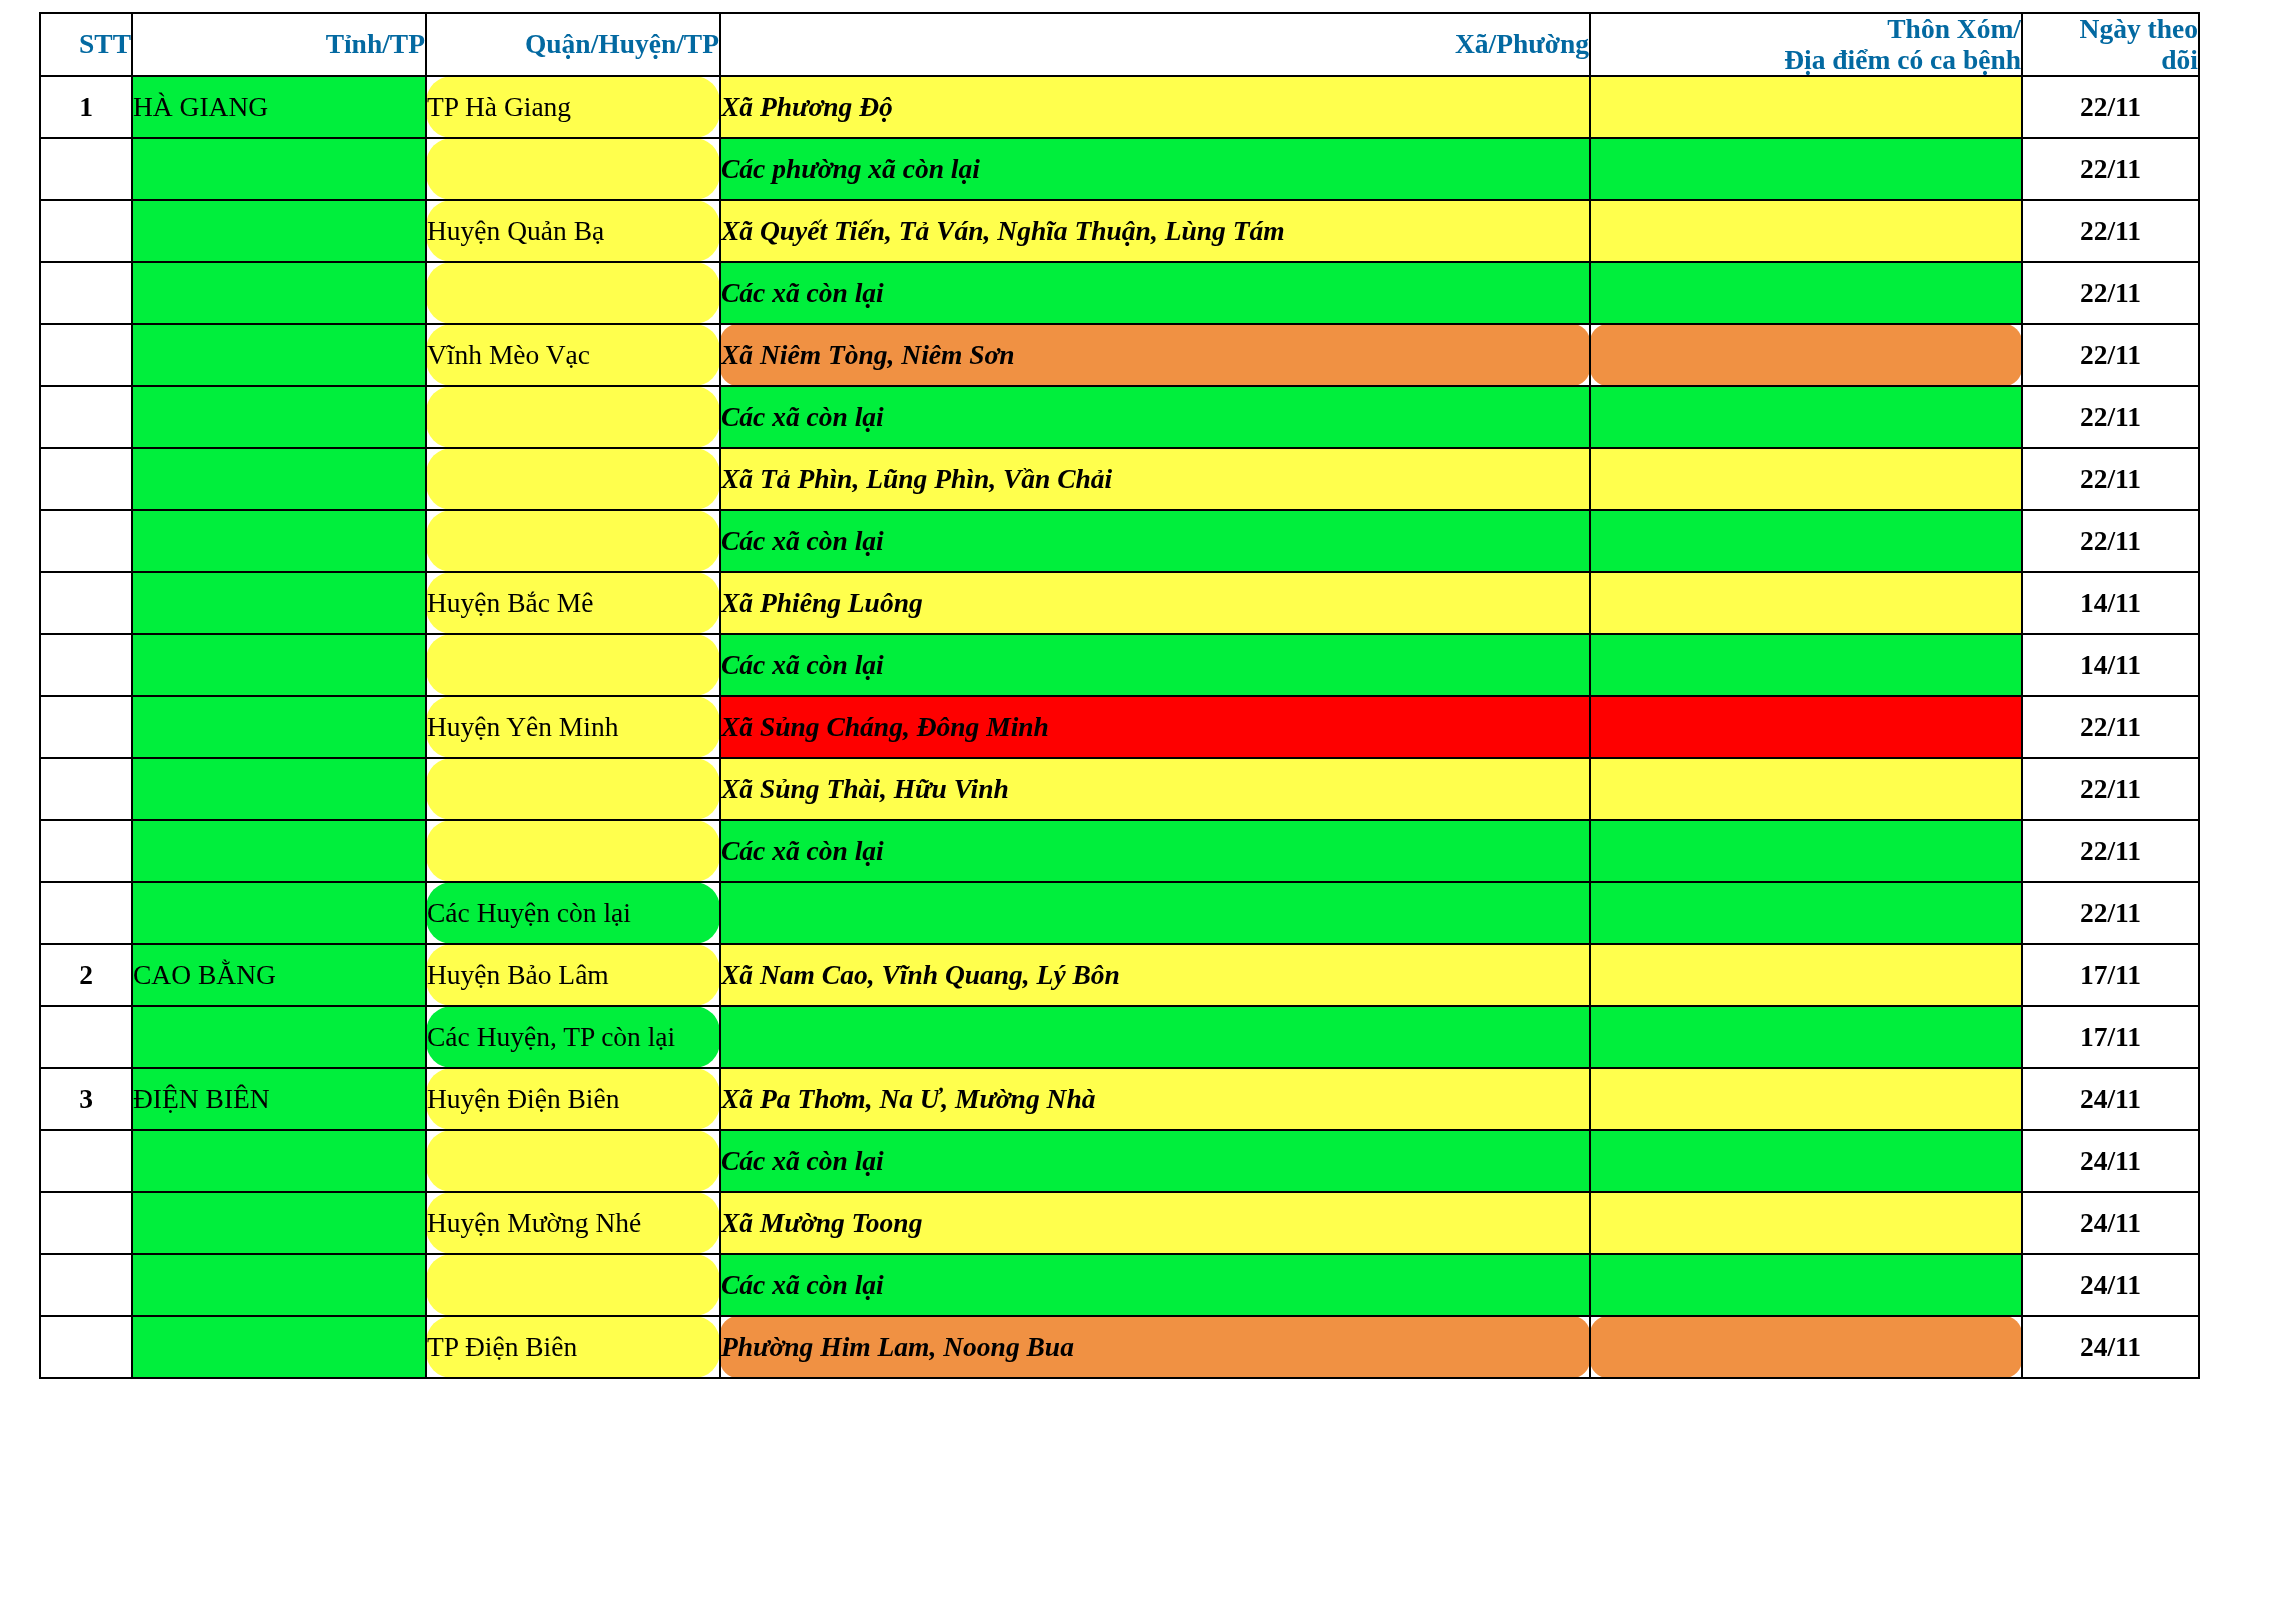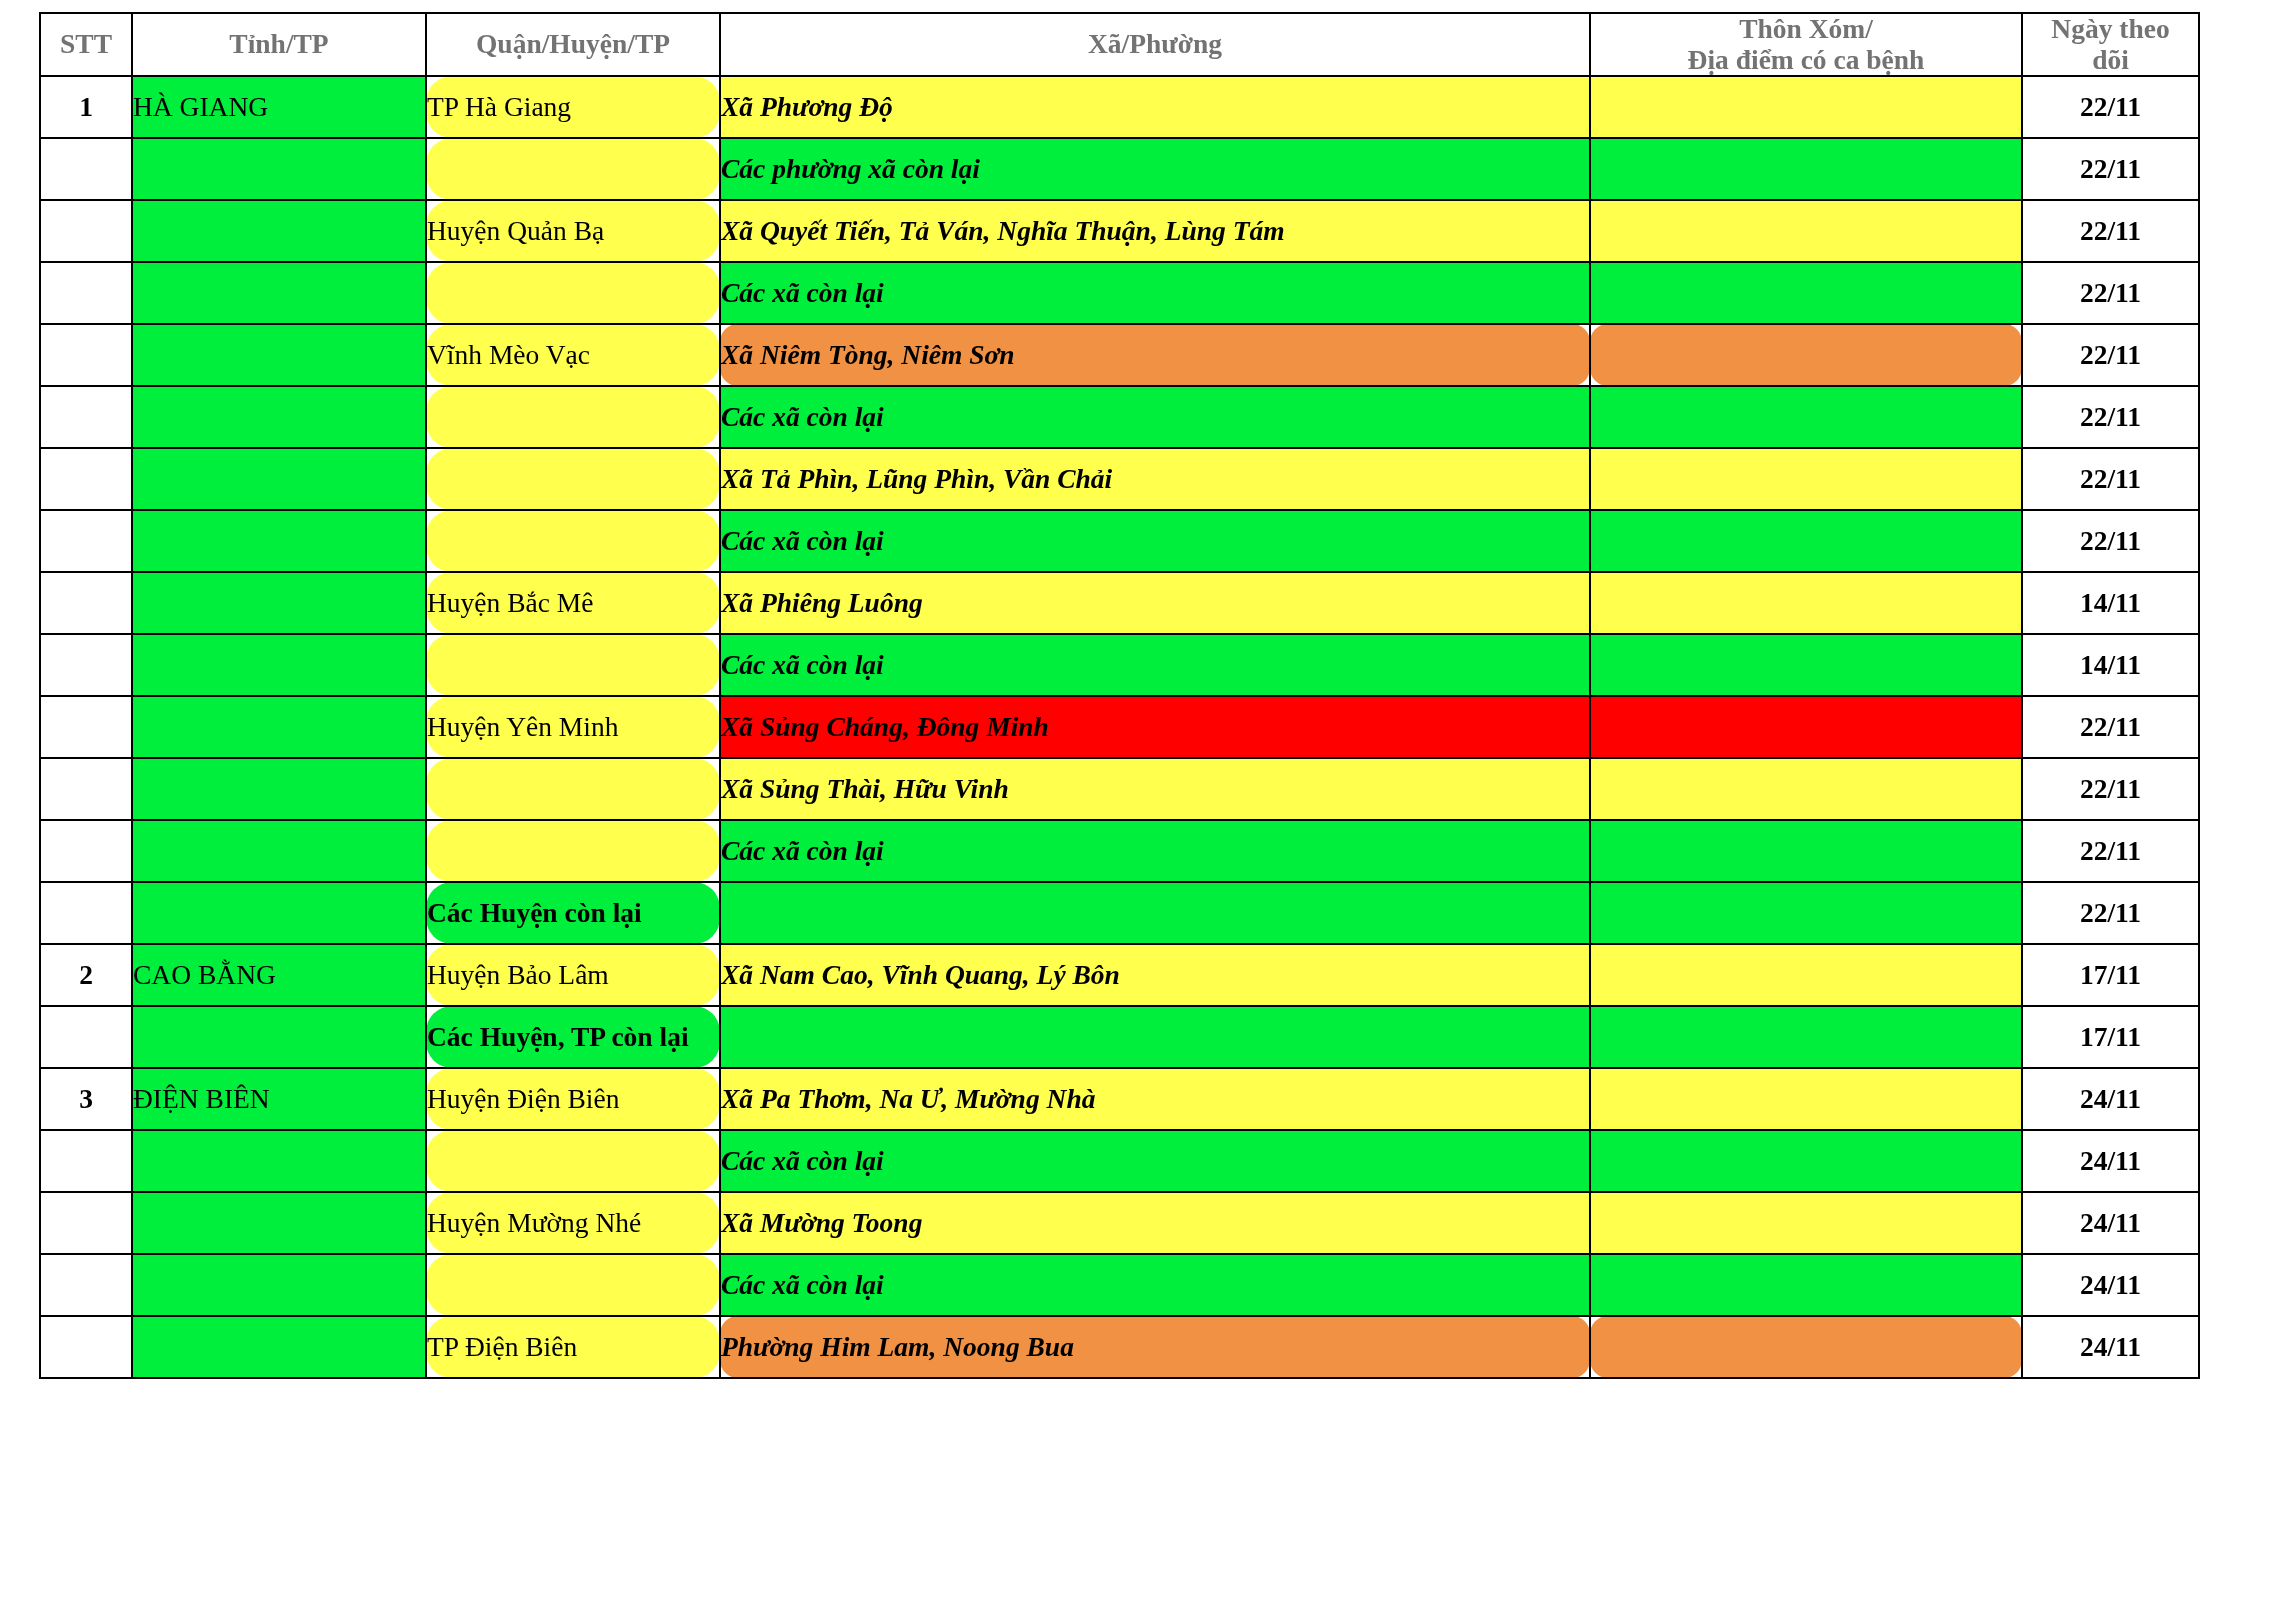--- a/index.html
+++ b/index.html
@@ -29,48 +29,48 @@
   table.risk-table col.c-ham    { width: 432px; }
   table.risk-table col.c-date   { width: 177px; }
 
   table.risk-table th,
   table.risk-table td {
     border: 2px solid #000000;
     padding: 0;
     vertical-align: middle;
   }
   thead th {
-    text-align: center;
+    text-align: right;
     font-weight: bold;
     font-size: 27.5px;
     line-height: 1.12;
     padding: 9.2px 5.2px;
     background: #ffffff;
-    color: #737373;
+    color: #0369a1;
   }
   tbody td {
     height: 60px;
     font-size: 27.5px;
     color: #000000;
   }
   td.cell-stt {
     text-align: center;
     font-weight: bold;
   }
   td.cell-prov {
     font-weight: normal;
     padding-left: 14.4px;
   }
   td.cell-dist {
     padding-left: 14.4px;
     line-height: 1.1;
     border-radius: 26px;
   }
   td.cell-dist.bold {
-    font-weight: bold;
+    font-weight: normal;
   }
   td.cell-comm {
     font-weight: bold;
     font-style: italic;
     padding-left: 14.4px;
   }
   td.cell-ham {
     padding-left: 10.5px;
   }
   td.cell-date {

